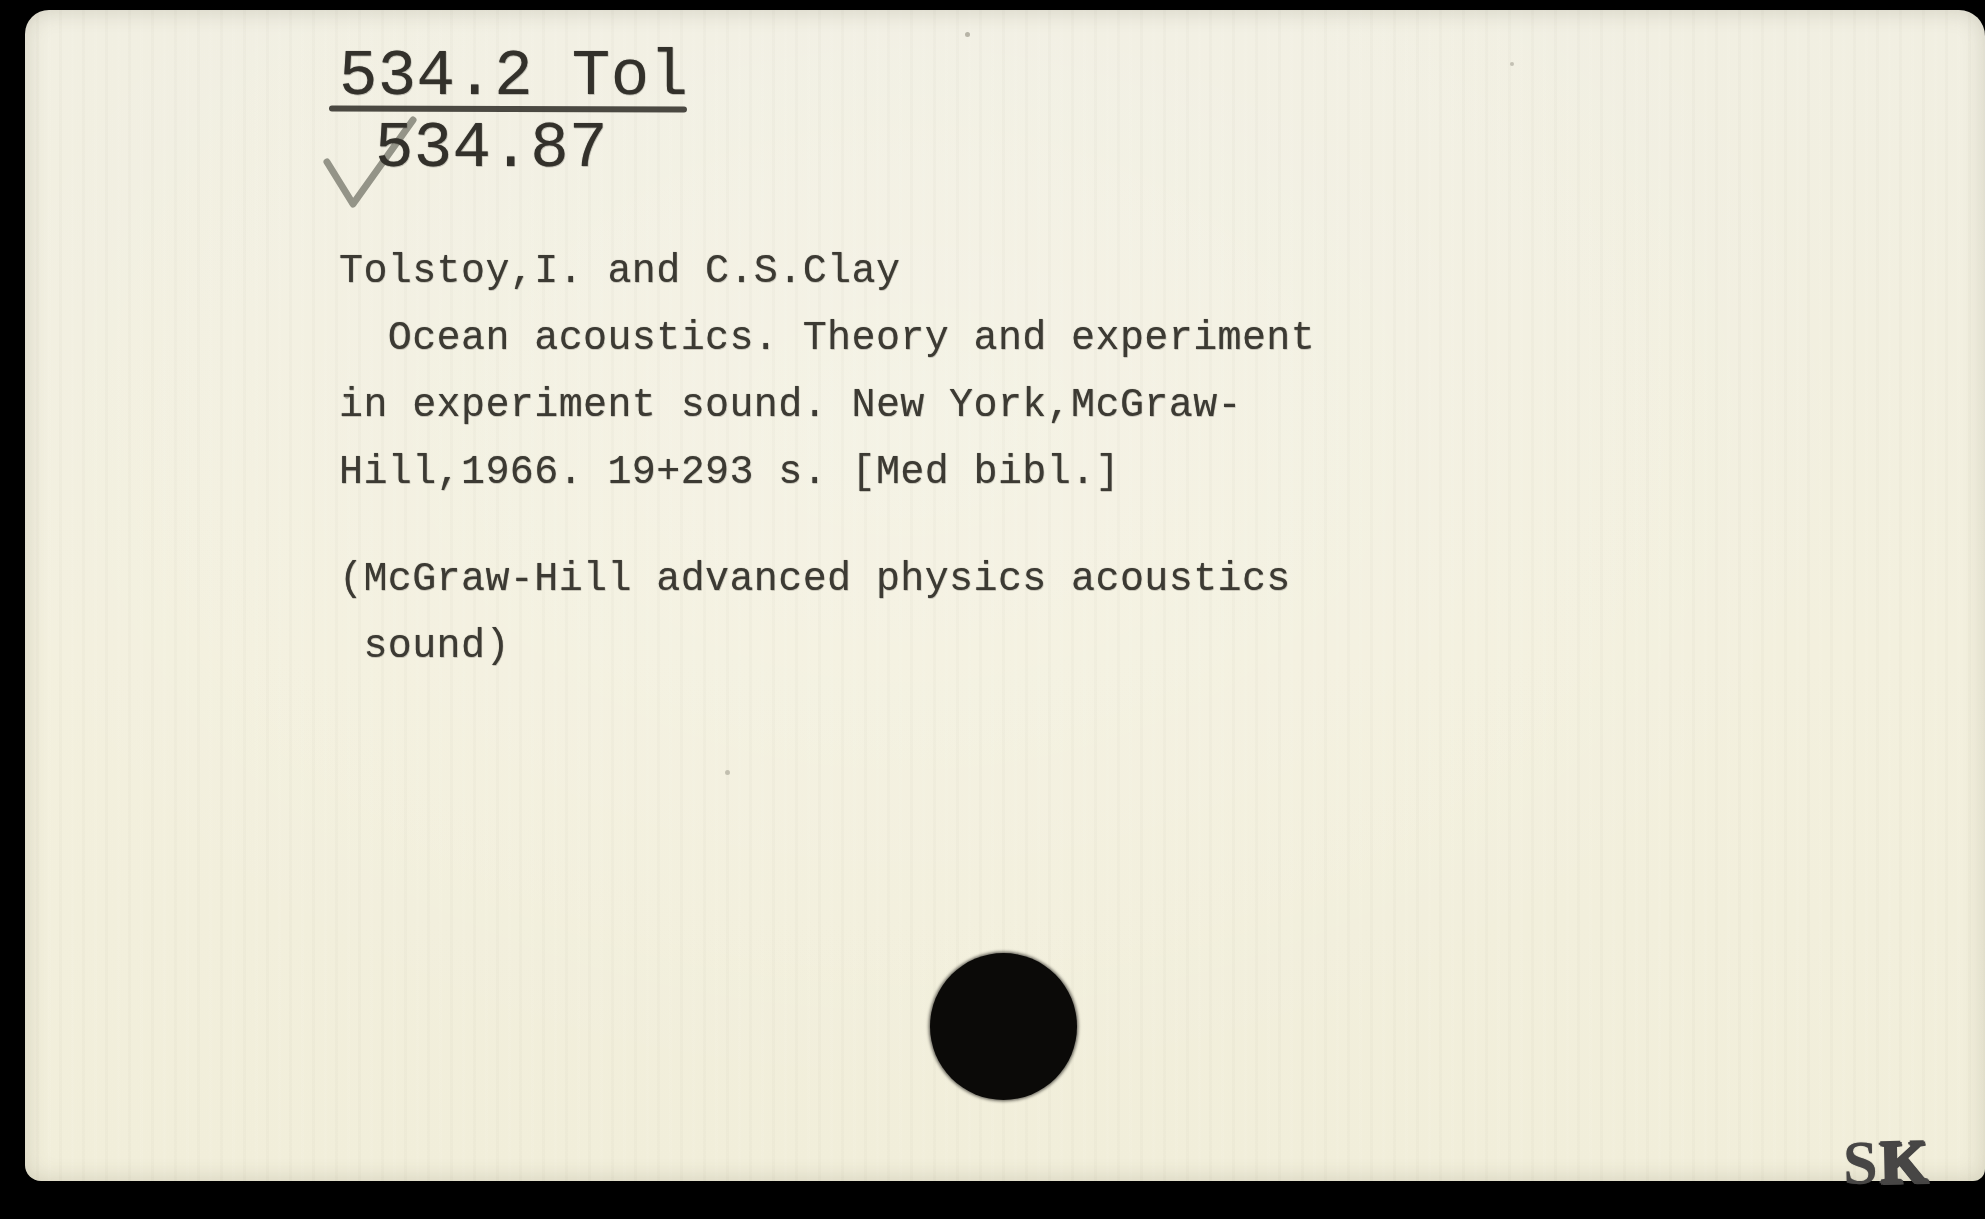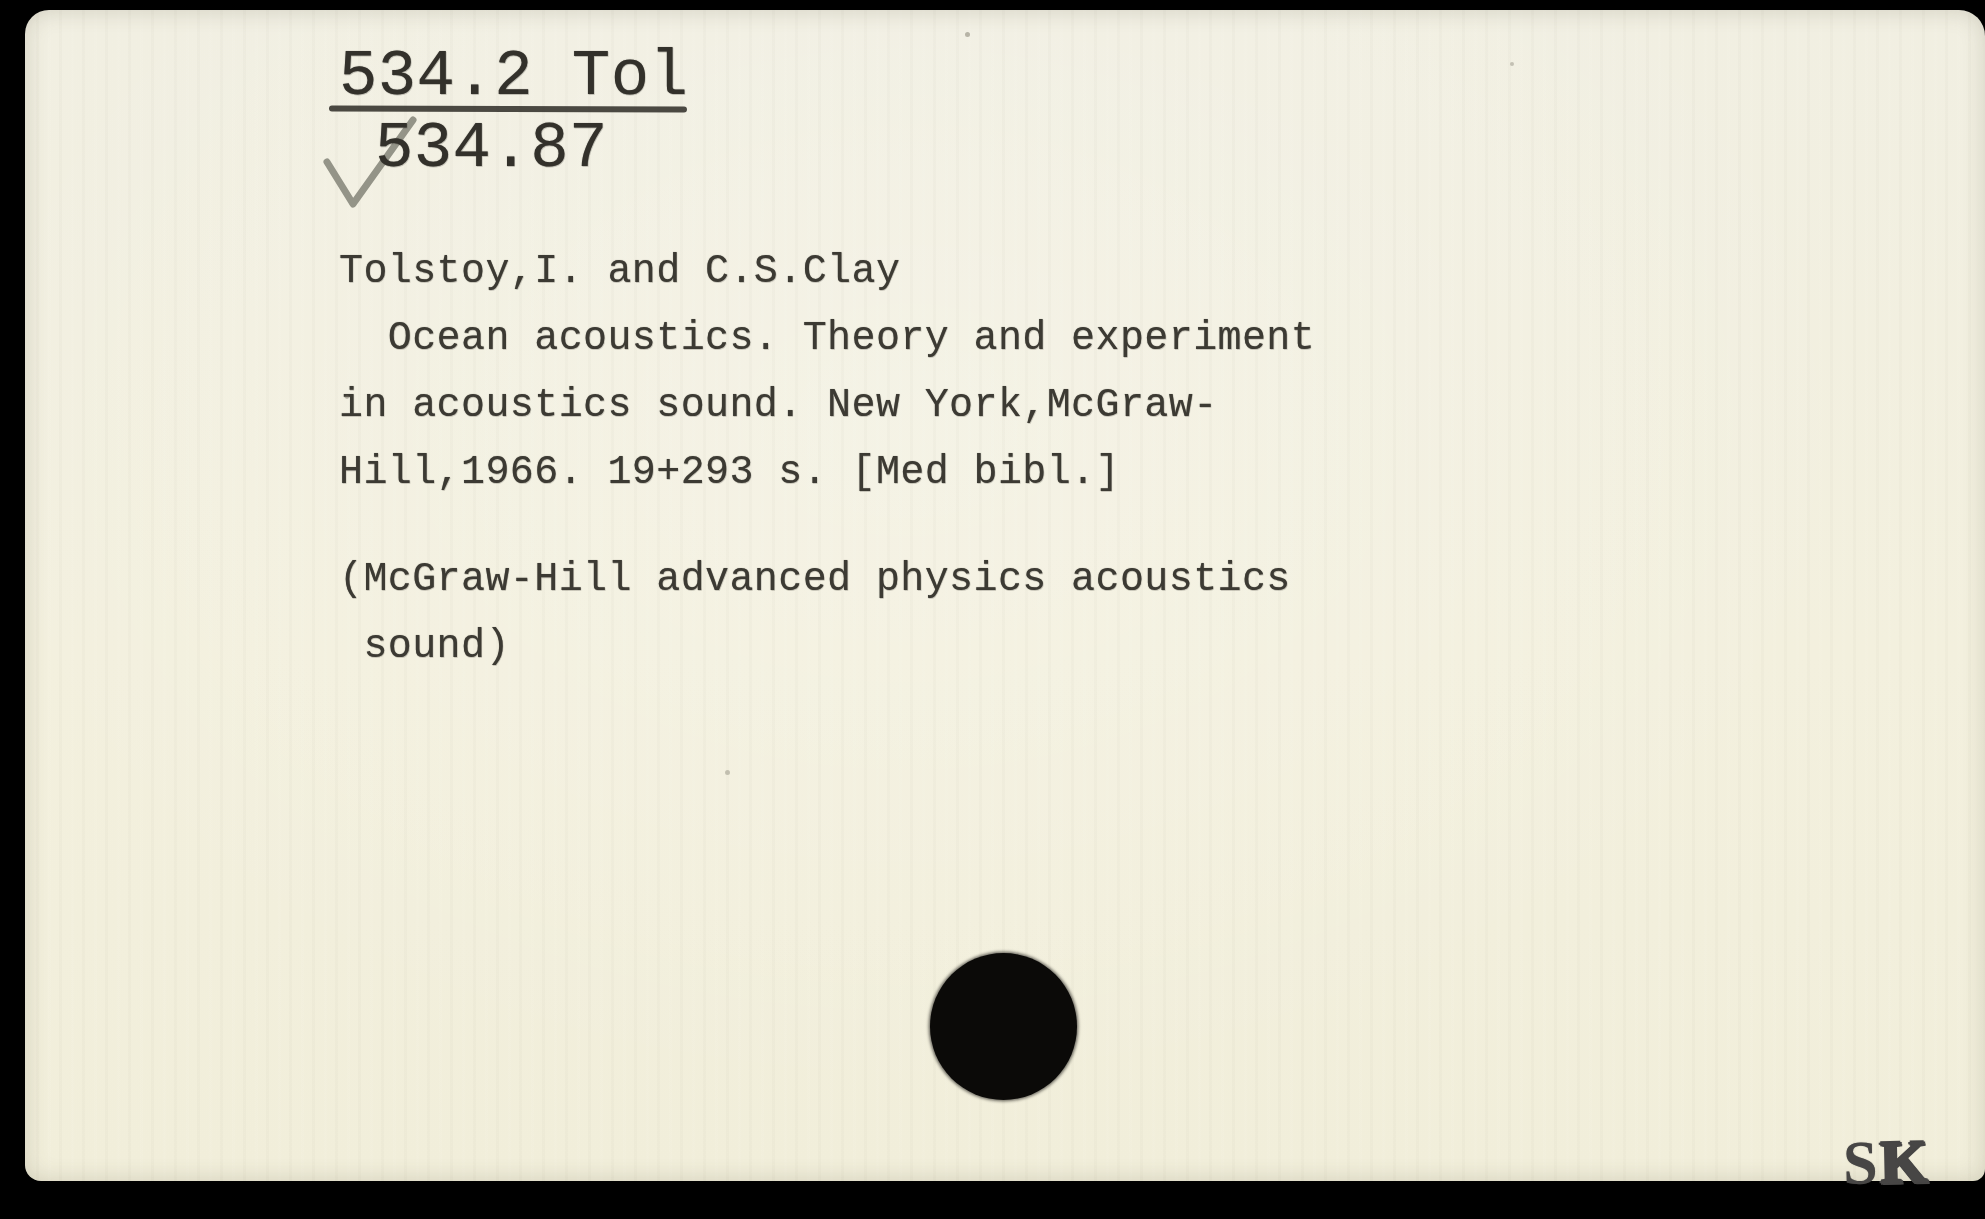--- a/index.html
+++ b/index.html
@@ -125,21 +125,21 @@
 
     <svg class="checkmark-svg" viewBox="0 0 120 120">
       <polyline points="14,62 40,104 100,20" fill="none" stroke="var(--pencil)" stroke-width="7" stroke-linecap="round" stroke-linejoin="round" opacity="0.9"></polyline>
     </svg>
 
     <div class="call-line" style="left:350px; top:104px;">534.87</div>
 
     <div class="entry">
       <div class="type" style="left:314px; top:228px;">Tolstoy,I. and C.S.Clay</div>
       <div class="type" style="left:314px; top:295px;">  Ocean acoustics. Theory and experiment</div>
-      <div class="type" style="left:314px; top:362px;">in acoustics sound. New York,McGraw-</div>
+      <div class="type" style="left:314px; top:362px;">in experiment sound. New York,McGraw-</div>
       <div class="type" style="left:314px; top:429px;">Hill,1966. 19+293 s. [Med bibl.]</div>
     </div>
 
     <div class="series">
       <div class="type" style="left:314px; top:536px;">(McGraw-Hill advanced physics acoustics</div>
       <div class="type" style="left:314px; top:603px;"> sound)</div>
     </div>
 
     <div class="hole"></div>
 

